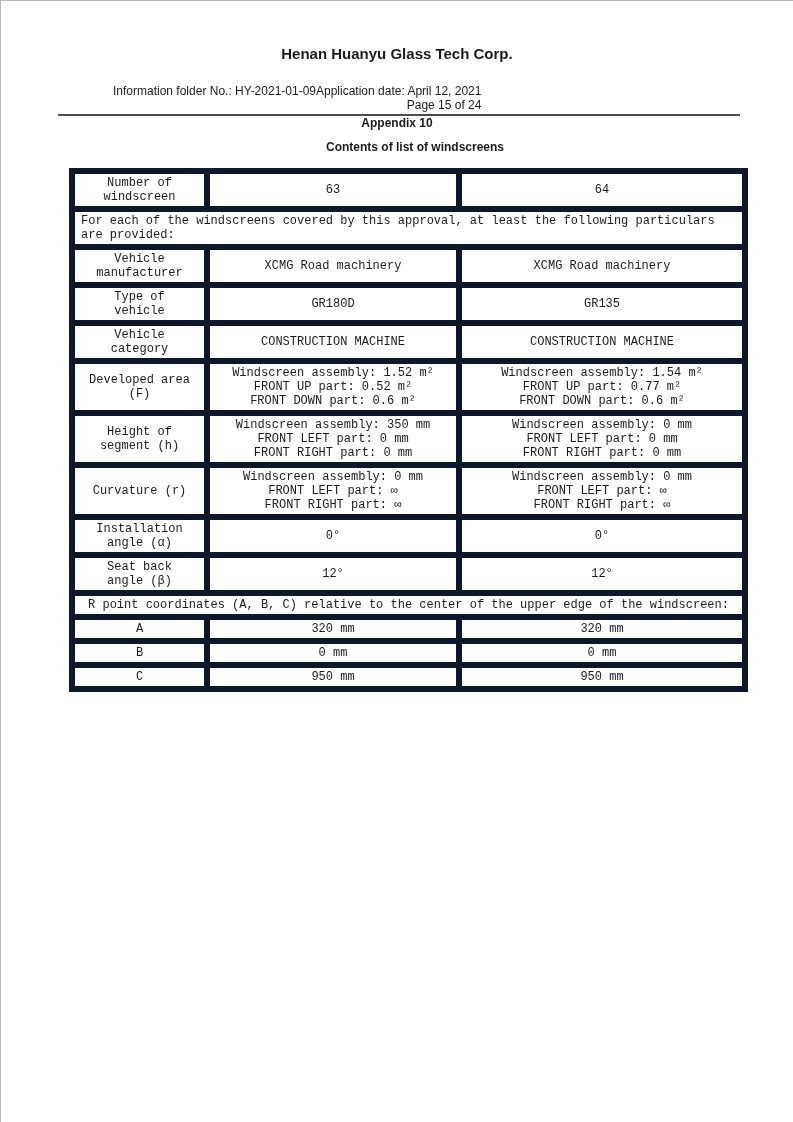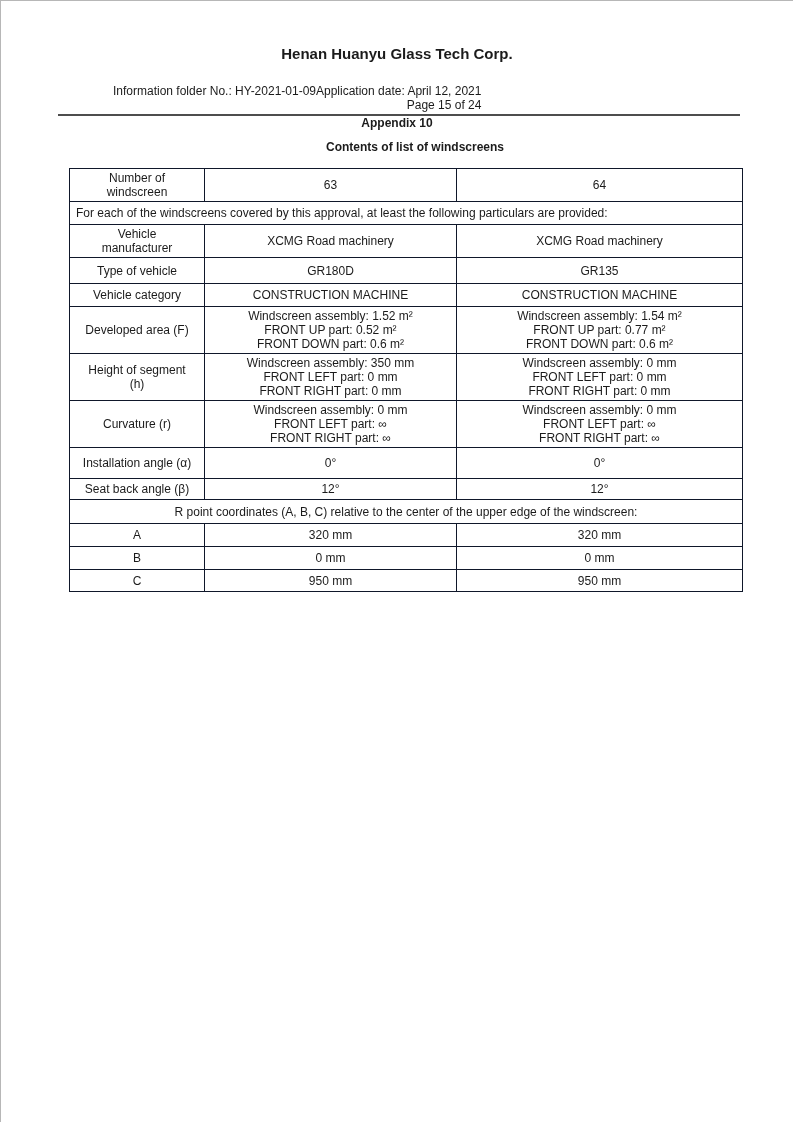--- a/index.html
+++ b/index.html
@@ -50,27 +50,28 @@
     line-height: 14px;
     padding-left: 36px;
   }
   table.wtable {
     margin: 14px 0 0 68px;
     width: 673px;
     table-layout: fixed;
     border-collapse: collapse;
   }
   table.wtable td {
-    border: 1px solid #0f172a;
+    border: 6px solid #0f172a;
     font-size: 12px;
     line-height: 14px;
     text-align: center;
     vertical-align: middle;
     padding: 2px 4px;
     overflow: hidden;
+    font-family: Liberation Mono, monospace;
   }
   table.wtable td.label-cell { padding: 2px 12px; }
   table.wtable td.span-left  { text-align: left; padding: 2px 6px; margin-left: 21px; }
   table.wtable td.span-center{ text-align: center; }
   .cell-line { text-align: center; }
 </style>
 </head>
 <body>
 
 <div class="company-title">Henan Huanyu Glass Tech Corp.</div>

